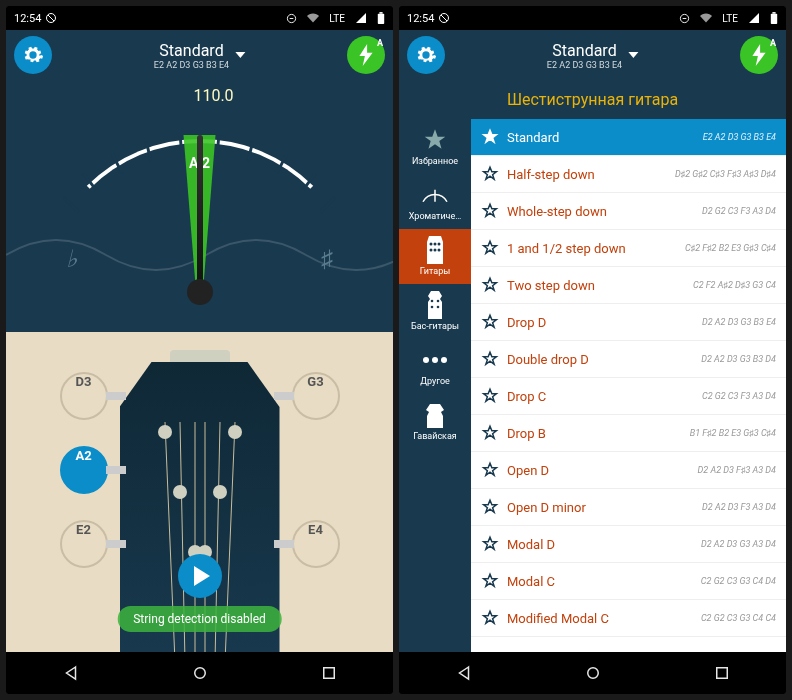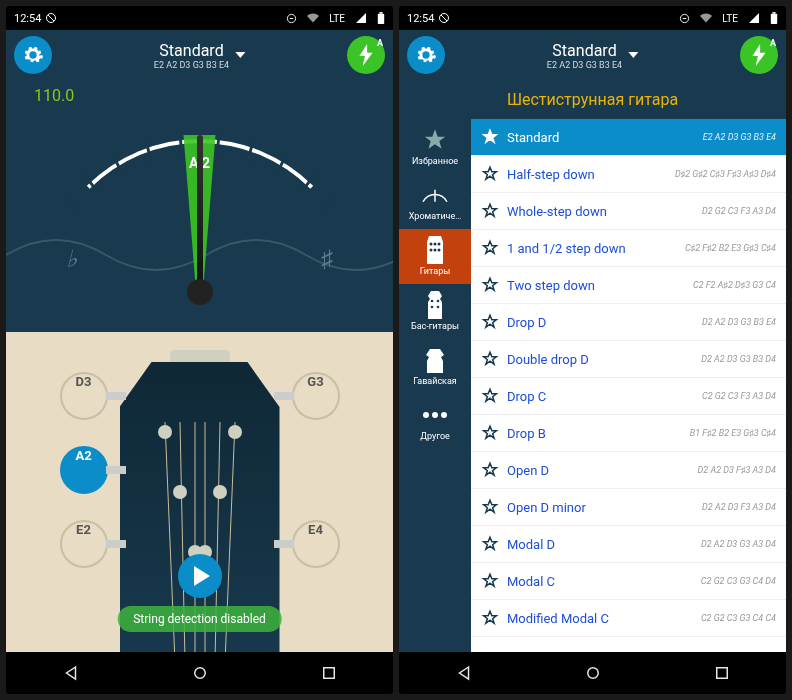--- a/index.html
+++ b/index.html
@@ -11,21 +11,21 @@
 .appbar { height:50px; background:#18394e; display:flex; align-items:center; padding:0 8px; position:relative; }
 .icon-btn { width:38px; height:38px; border-radius:50%; display:flex; align-items:center; justify-content:center; cursor:pointer; }
 .settings-btn { background:#0b8dc9; }
 .bolt-btn { background:#3bc425; margin-left:auto; position:relative; }
 .bolt-a { position:absolute; top:2px; right:2px; font-size:9px; color:#fff; font-weight:bold; }
 .tuning-sel { position:absolute; left:50%; transform:translateX(-50%); text-align:center; color:#fff; cursor:pointer; display:flex; align-items:center; gap:6px; }
 .tuning-name { font-size:16px; }
 .tuning-notes { font-size:9px; opacity:.8; }
 .tri { width:0; height:0; border-left:5px solid transparent; border-right:5px solid transparent; border-top:6px solid #fff; }
 .content { flex:1; background:#18394e; position:relative; overflow:hidden; }
-.freq { color:#84cc16; font-size:16px; padding-top:6px;margin-left:28px; }
+.freq { text-align:center; color:#fef9c3; font-size:16px; padding-top:6px;margin-left:28px; }
 .gauge { position:relative; height:195px; }
 .arc { position:absolute; width:320px; height:320px; border:4px solid #fff; border-radius:50%; left:50%; top:34px; transform:translateX(-50%); border-color:#fff transparent transparent transparent; }
 .ticks { position:absolute; width:100%; height:100%; }
 .needle-bg { position:absolute; left:50%; top:30px; width:40px; height:150px; background:#3bc425; transform:translateX(-50%); clip-path:polygon(40% 100%,60% 100%,90% 0,10% 0); opacity:.9; }
 .needle { position:absolute; left:50%; top:30px; width:6px; height:160px; background:linear-gradient(#333,#111); transform:translateX(-50%); border-radius:3px; transform-origin:bottom center; }
 .needle::after { content:''; position:absolute; bottom:-10px; left:50%; transform:translateX(-50%); width:26px; height:26px; background:#222; border-radius:50%; }
 .note-lbl { position:absolute; left:50%; top:50px; transform:translateX(-50%); color:#fff; font-size:14px; font-weight:bold; }
 .flat-sharp { position:absolute; top:140px; left:0; right:0; display:flex; justify-content:space-between; padding:0 60px; color:#5a7a8e; font-size:24px; font-style:italic; }
 .wave { position:absolute; top:120px; left:0; right:0; height:60px; opacity:.15; }
 .headstock { position:absolute; bottom:0; left:0; right:0; height:320px; background:#e8dcc4; }
@@ -48,21 +48,21 @@
 .list-header { background:#18394e; color:#eab308; text-align:center; padding:10px; font-size:16px; }
 .list-wrap { display:flex; flex:1; overflow:hidden; }
 .sidebar { width:72px; background:#18394e; display:flex; flex-direction:column; }
 .sb-item { padding:8px 0; text-align:center; color:#fff; font-size:9px; cursor:pointer; }
 .sb-item.active { background:#c2410c; }
 .sb-icon { height:26px; margin-bottom:3px; display:flex; align-items:center; justify-content:center; }
 .tunings { flex:1; background:#fff; overflow-y:auto; }
 .trow { display:flex; align-items:center; padding:9px 10px; border-bottom:1px solid #eee; cursor:pointer; font-size:13px; }
 .trow.selected { background:#0b8dc9; color:#fff; }
 .star { width:18px; height:18px; margin-right:8px; flex-shrink:0; }
-.tname { flex:1; color:#1d4ed8; }
+.tname { flex:1; color:#c2410c; }
 .trow.selected .tname { color:#fff; }
 .tnotes { font-size:9px; color:#999; font-style:italic; }
 .trow.selected .tnotes { color:#e0f0ff; }
 svg { display:block; }
 </style>
 </head>
 <body>
 
 <div class="phone">
   <div class="statusbar">
@@ -298,36 +298,36 @@
                 <circle cx="6" cy="10" r="1.3" fill="#18394e"></circle>
                 <circle cx="12" cy="10" r="1.3" fill="#18394e"></circle>
                 <circle cx="6" cy="16" r="1.3" fill="#18394e"></circle>
                 <circle cx="12" cy="16" r="1.3" fill="#18394e"></circle>
               </svg>
             </div>
             <div>Бас-гитары</div>
           </div>
           <div class="sb-item">
             <div class="sb-icon">
-              <svg width="22" height="26" viewBox="0 0 22 26" fill="#fff">
-                <path d="M6 2h10l4 6-3 2 2 4v12H3V14l2-4-3-2z"></path>
-              </svg>
-            </div>
-            <div>Гавайская</div>
-          </div>
-          <div class="sb-item">
-            <div class="sb-icon">
               <svg width="26" height="10" viewBox="0 0 26 8" fill="#fff">
                 <circle cx="4" cy="4" r="3"></circle>
                 <circle cx="13" cy="4" r="3"></circle>
                 <circle cx="22" cy="4" r="3"></circle>
               </svg>
             </div>
             <div>Другое</div>
           </div>
+          <div class="sb-item">
+            <div class="sb-icon">
+              <svg width="22" height="26" viewBox="0 0 22 26" fill="#fff">
+                <path d="M6 2h10l4 6-3 2 2 4v12H3V14l2-4-3-2z"></path>
+              </svg>
+            </div>
+            <div>Гавайская</div>
+          </div>
         </div>
       <div class="tunings" id="tunings">
           <div class="trow selected">
             <svg class="star" viewBox="0 0 24 24" fill="#fff" stroke="#fff" stroke-width="2">
               <path d="M12 3l2.5 6h6l-5 4 2 6-5.5-4-5.5 4 2-6-5-4h6z"></path>
             </svg>
             <span class="tname">Standard</span>
             <span class="tnotes">E2 A2 D3 G3 B3 E4</span>
           </div>
           <div class="trow">

